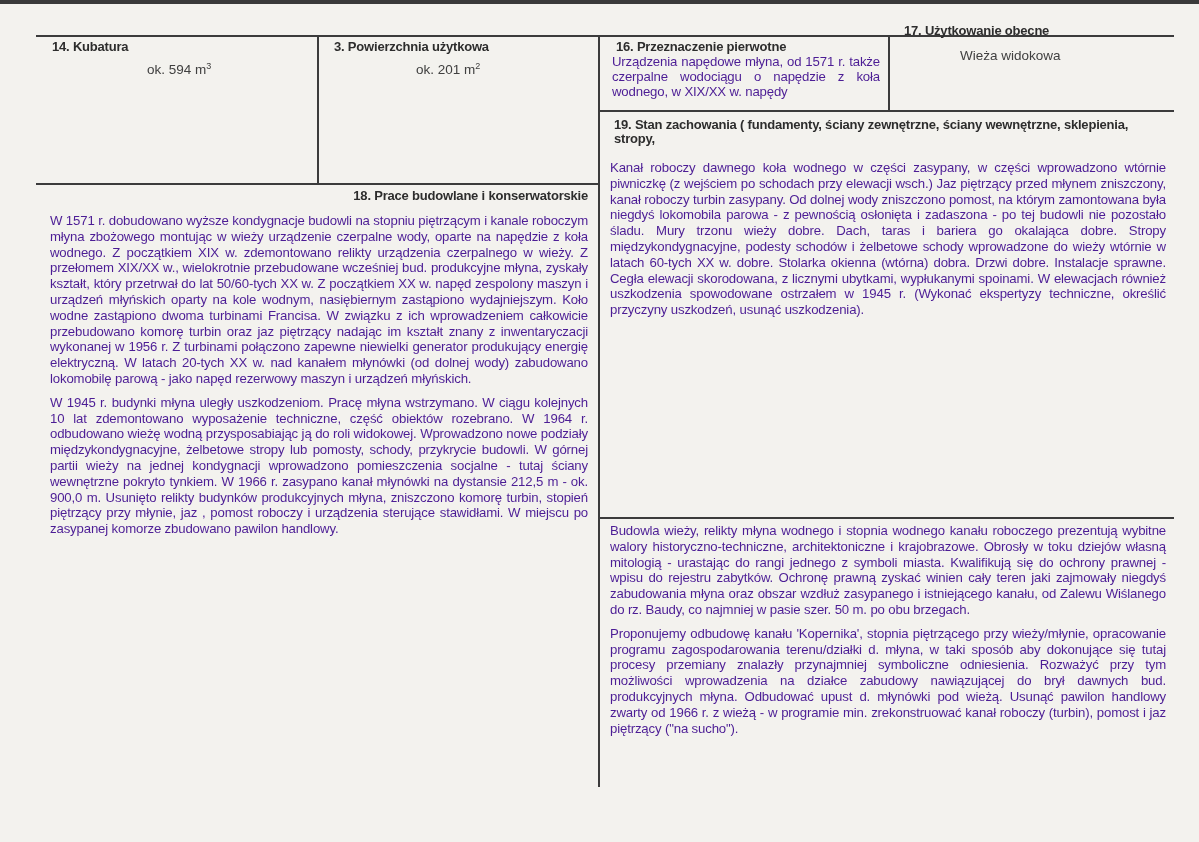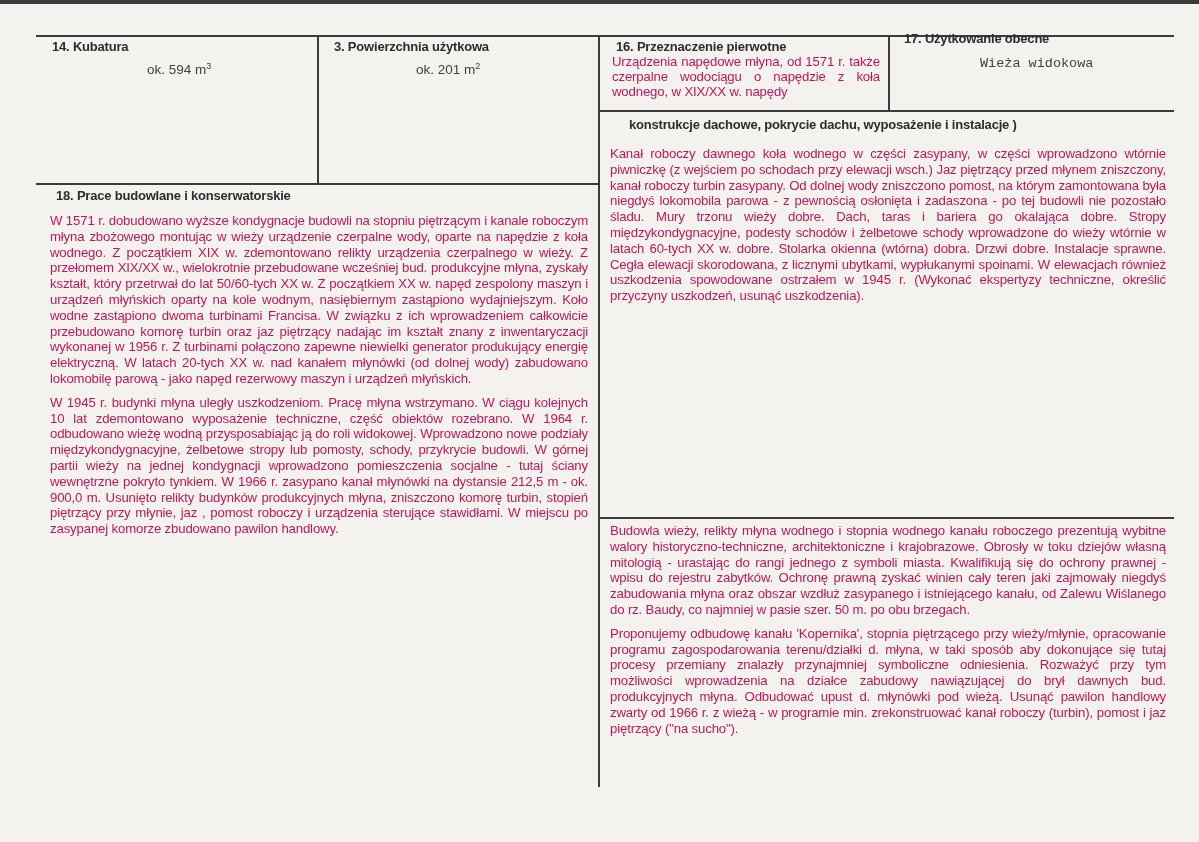--- a/index.html
+++ b/index.html
@@ -12,21 +12,21 @@
   .topband { position: absolute; left: 0; top: 0; width: 1199px; height: 4px; background: #3a3a3a; }
   .hline { position: absolute; background: #3b3b3b; height: 2px; }
   .vline { position: absolute; background: #3b3b3b; width: 2px; }
   .cell { position: absolute; box-sizing: border-box; }
   .hdr {
     font-size: 13px; font-weight: bold; color: #2d2d2d; letter-spacing: -0.2px;
     line-height: 14px;
   }
   .val { font-size: 13.5px; color: #404040; }
   .para {
-    font-size: 13.2px; line-height: 15.8px; text-align: justify; color: #be185d;
+    font-size: 13.2px; line-height: 15.8px; text-align: justify; color: #4c1d95;
     margin: 0 0 8px 0; letter-spacing: -0.15px;
   }
   sup { font-size: 9px; vertical-align: super; line-height: 0; }
 </style>
 </head>
 <body>
 
 <div class="topband"></div>
 
 <div class="hline" style="left:36px; top:35px; width:1138px;"></div>
@@ -49,34 +49,34 @@
   <div class="val" style="margin:8px 0 0 82px;">
     <span>ok. 201 m</span><sup>2</sup>
   </div>
 </div>
 
 <div class="cell" style="left:612px; top:40px; width:268px; height:68px; overflow:hidden;">
   <div class="hdr" style="margin-left:4px;">16. Przeznaczenie pierwotne</div>
   <p class="para" style="line-height:15px;">Urządzenia napędowe młyna, od 1571 r. także czerpalne wodociągu o napędzie z koła wodnego, w XIX/XX w. napędy</p>
 </div>
 
-<div class="cell" style="left:904px; top:32px; width:260px; height:68px;">
+<div class="cell" style="left:904px; top:24px; width:260px; height:68px;">
   <div class="hdr">17. Użytkowanie obecne</div>
-  <div class="val" style="margin:10px 0 0 76px;font-family:Liberation Mono, monospace;">Wieża widokowa</div>
+  <div class="val" style="margin:10px 0 0 56px;">Wieża widokowa</div>
 </div>
 
 <div class="cell" style="left:50px; top:189px; width:538px;">
-  <div class="hdr" style="margin:0 0 10px 6px;">18. Prace budowlane i konserwatorskie</div>
+  <div class="hdr" style="margin:0 0 10px 6px;text-align:right;">18. Prace budowlane i konserwatorskie</div>
   <p class="para">W 1571 r. dobudowano wyższe kondygnacje budowli na stopniu piętrzącym i kanale roboczym młyna zbożowego montując w wieży urządzenie czerpalne wody, oparte na napędzie z koła wodnego. Z początkiem XIX w. zdemontowano relikty urządzenia czerpalnego w wieży. Z przełomem XIX/XX w., wielokrotnie przebudowane wcześniej bud. produkcyjne młyna, zyskały kształt, który przetrwał do lat 50/60-tych XX w. Z początkiem XX w. napęd zespolony maszyn i urządzeń młyńskich oparty na kole wodnym, nasiębiernym zastąpiono wydajniejszym. Koło wodne zastąpiono dwoma turbinami Francisa. W związku z ich wprowadzeniem całkowicie przebudowano komorę turbin oraz jaz piętrzący nadając im kształt znany z inwentaryczacji wykonanej w 1956 r. Z turbinami połączono zapewne niewielki generator produkujący energię elektryczną. W latach 20-tych XX w. nad kanałem młynówki (od dolnej wody) zabudowano lokomobilę parową - jako napęd rezerwowy maszyn i urządzeń młyńskich.</p>
   <p class="para">W 1945 r. budynki młyna uległy uszkodzeniom. Pracę młyna wstrzymano. W ciągu kolejnych 10 lat zdemontowano wyposażenie techniczne, część obiektów rozebrano. W 1964 r. odbudowano wieżę wodną przysposabiając ją do roli widokowej. Wprowadzono nowe podziały międzykondygnacyjne, żelbetowe stropy lub pomosty, schody, przykrycie budowli. W górnej partii wieży na jednej kondygnacji wprowadzono pomieszczenia socjalne - tutaj ściany wewnętrzne pokryto tynkiem. W 1966 r. zasypano kanał młynówki na dystansie 212,5 m - ok. 900,0 m. Usunięto relikty budynków produkcyjnych młyna, zniszczono komorę turbin, stopień piętrzący przy młynie, jaz , pomost roboczy i urządzenia sterujące stawidłami.  W miejscu po zasypanej komorze zbudowano pawilon handlowy.</p>
 </div>
 
 <div class="cell" style="left:610px; top:118px; width:556px;">
   <div class="hdr" style="margin:0 0 14px 4px;">
-    <div style="padding-left:15px;">konstrukcje dachowe, pokrycie dachu, wyposażenie i instalacje )</div>
+    <div>19. Stan zachowania ( fundamenty, ściany zewnętrzne, ściany wewnętrzne, sklepienia, stropy,</div>
   </div>
   <p class="para">Kanał roboczy dawnego koła wodnego w części zasypany, w części wprowadzono wtórnie piwniczkę (z wejściem po schodach przy elewacji wsch.) Jaz piętrzący przed młynem zniszczony, kanał roboczy turbin zasypany. Od dolnej wody zniszczono pomost, na którym zamontowana była niegdyś lokomobila parowa - z pewnością osłonięta i zadaszona - po tej budowli nie pozostało śladu. Mury trzonu wieży dobre.  Dach, taras i bariera go okalająca dobre. Stropy międzykondygnacyjne, podesty schodów i żelbetowe schody wprowadzone do wieży wtórnie w latach 60-tych XX w. dobre. Stolarka okienna (wtórna) dobra. Drzwi dobre. Instalacje sprawne. Cegła elewacji skorodowana, z licznymi ubytkami, wypłukanymi spoinami. W elewacjach również uszkodzenia spowodowane ostrzałem w 1945 r. (Wykonać ekspertyzy techniczne, określić przyczyny uszkodzeń, usunąć uszkodzenia).</p>
 </div>
 
 <div class="cell" style="left:610px; top:523px; width:556px;">
   <p class="para">Budowla wieży, relikty młyna wodnego i stopnia wodnego kanału roboczego prezentują wybitne walory historyczno-techniczne, architektoniczne i krajobrazowe. Obrosły w toku dziejów własną mitologią - urastając do rangi jednego z symboli miasta. Kwalifikują się do ochrony prawnej - wpisu do rejestru zabytków.  Ochronę prawną zyskać winien cały teren jaki zajmowały niegdyś zabudowania młyna oraz obszar wzdłuż zasypanego i istniejącego kanału, od Zalewu Wiślanego do rz. Baudy, co najmniej w pasie szer. 50 m. po obu brzegach.</p>
   <p class="para">Proponujemy odbudowę kanału 'Kopernika', stopnia piętrzącego przy wieży/młynie, opracowanie programu zagospodarowania terenu/działki d. młyna, w taki sposób aby dokonujące się tutaj procesy przemiany znalazły przynajmniej symboliczne odniesienia. Rozważyć przy tym możliwości wprowadzenia na działce zabudowy nawiązującej do brył dawnych bud. produkcyjnych młyna. Odbudować upust d. młynówki pod wieżą.  Usunąć pawilon handlowy zwarty od 1966 r. z wieżą - w programie min. zrekonstruować kanał roboczy (turbin), pomost i jaz piętrzący ("na sucho").</p>
 </div>
 
 </body></html>

